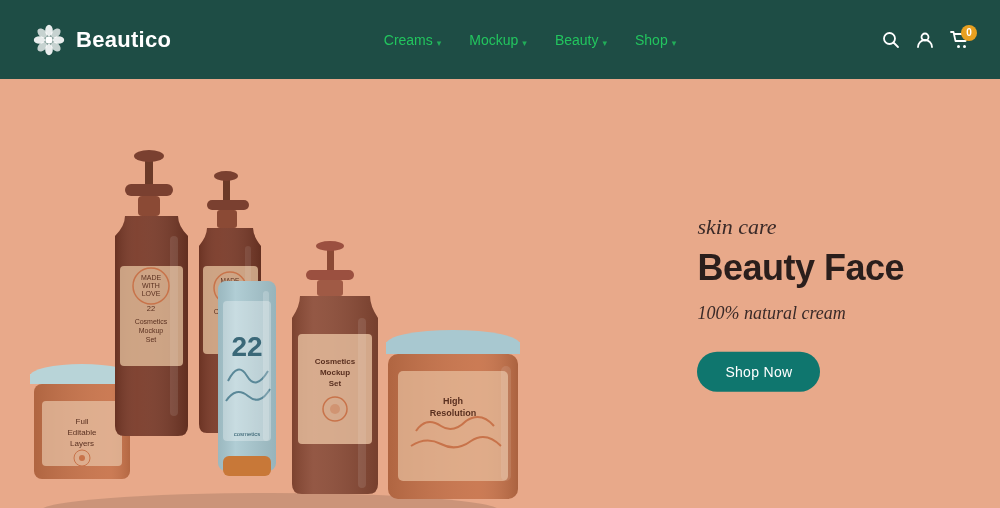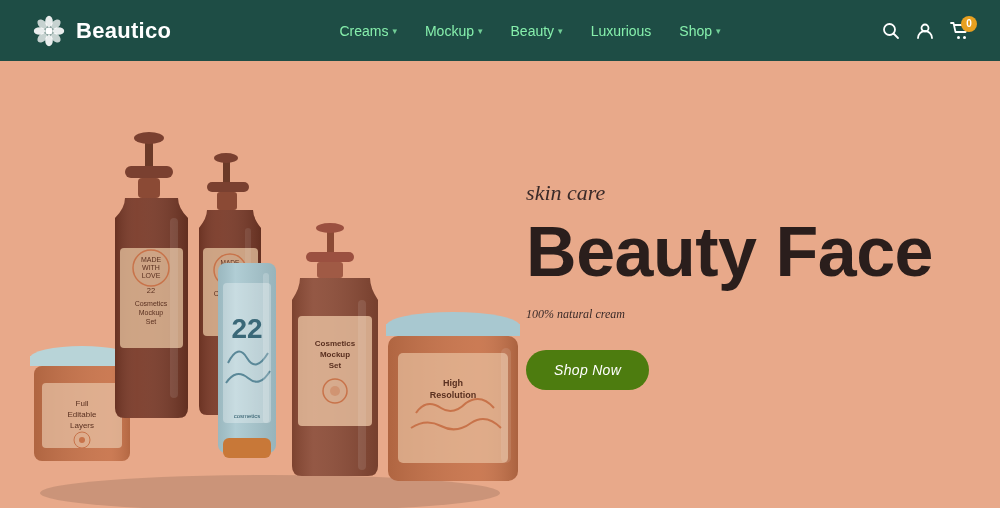--- a/index.html
+++ b/index.html
@@ -1,21 +1,21 @@
 <!DOCTYPE html>
 <html><head>
   <meta charset="utf-8">
   <style>
     * { margin: 0; padding: 0; box-sizing: border-box; }
     body { width: 1000px; height: 508px; overflow: hidden; font-family: 'Segoe UI', Arial, sans-serif; }
 
     
     .navbar {
       background-color: #1e4d45;
-      height: 61px;
+      height: 79px;
       display: flex;
       align-items: center;
       padding: 0 30px;
       position: relative;
       z-index: 10;
     }
     .logo-area {
       display: flex;
       align-items: center;
       gap: 8px;
@@ -34,26 +34,26 @@
       letter-spacing: 0.3px;
     }
     .nav-links {
       display: flex;
       align-items: center;
       gap: 4px;
       flex: 1;
       justify-content: center;
     }
     .nav-item {
-      color: #86efac;
+      color: #22c55e;
       font-size: 14px;
       padding: 8px 12px;
       cursor: pointer;
       display: flex;
-      align-items: center;
+      align-items: flex-end;
       gap: 4px;
       white-space: nowrap;
       text-decoration: none;
     }
     .nav-chevron {
       font-size: 9px;
       opacity: 0.8;
     }
     .nav-actions {
       display: flex;
@@ -92,59 +92,58 @@
       height: 447px;
       position: relative;
       overflow: hidden;
       display: flex;
       align-items: center;
     }
 
     
     .hero-text {
       position: absolute;
-      right: 67px;
+      right: 96px;
       top: 50%;
       transform: translateY(-50%);
       text-align: left;
     }
     .hero-subtitle {
       font-family: Georgia, 'Times New Roman', serif;
       font-style: italic;
       font-size: 22px;
       color: #3a2a28;
       margin-bottom: 8px;
       font-weight: 400;
     }
     .hero-title {
-      font-size: 70px;
+      font-size: 36px;
       font-weight: 800;
       color: #2a1e1c;
       line-height: 1.1;
       margin-bottom: 16px;
       letter-spacing: -0.5px;
     }
     .hero-desc {
       font-family: Georgia, 'Times New Roman', serif;
       font-style: italic;
-      font-size: 12px;
+      font-size: 18px;
       color: #3a2a28;
       margin-bottom: 28px;
     }
     .shop-now-btn {
-      background: #4d7c0f;
+      background: #0f766e;
       color: white;
       border: none;
       padding: 12px 28px;
       border-radius: 25px;
       font-size: 14px;
       cursor: pointer;
       font-weight: 500;
       letter-spacing: 0.3px;
-      font-style: italic;
     }
 
     
     .products-svg {
       position: absolute;
       left: 0;
       bottom: 0;
       width: 530px;
       height: 430px;
     }
@@ -174,23 +173,20 @@
       <span>Creams</span>
       <span class="nav-chevron">▾</span>
     </a>
     <a class="nav-item" href="#">
       <span>Mockup</span>
       <span class="nav-chevron">▾</span>
     </a>
     <a class="nav-item" href="#">
       <span>Beauty</span>
       <span class="nav-chevron">▾</span>
-    </a>
-    <a class="nav-item" href="#">
-      <span>Luxurious</span>
     </a>
     <a class="nav-item" href="#">
       <span>Shop</span>
       <span class="nav-chevron">▾</span>
     </a>
   </div>
 
   <div class="nav-actions">
     <button class="nav-icon-btn" style="background:none;border:none;">
       <svg width="18" height="18" viewBox="0 0 18 18" fill="none">

